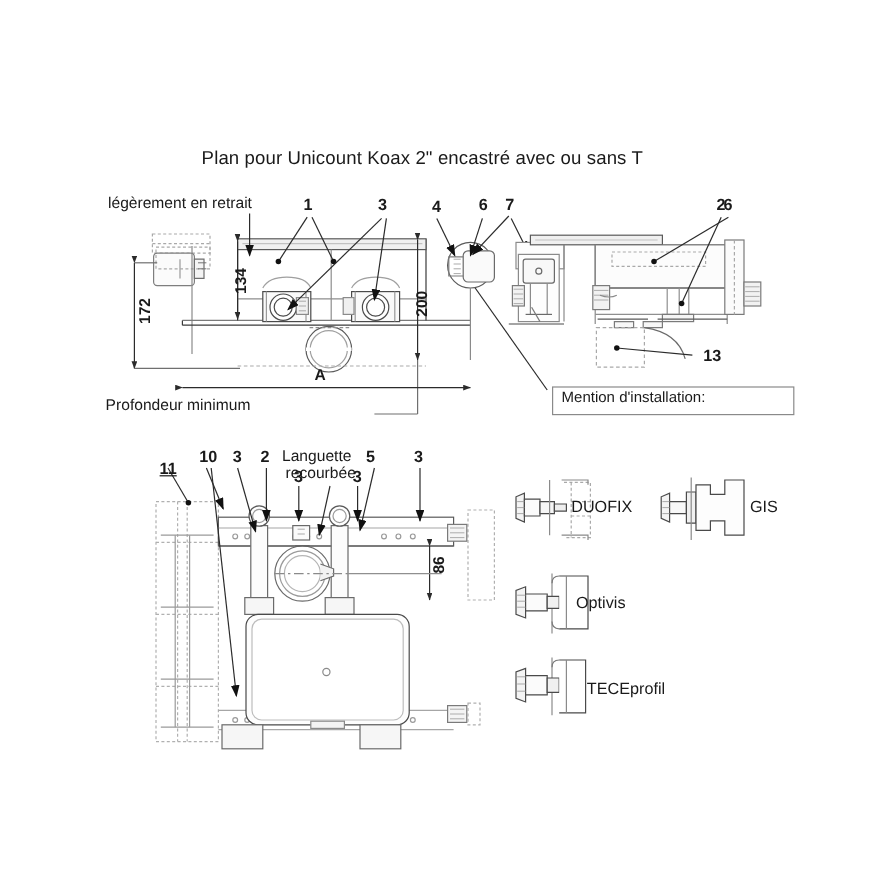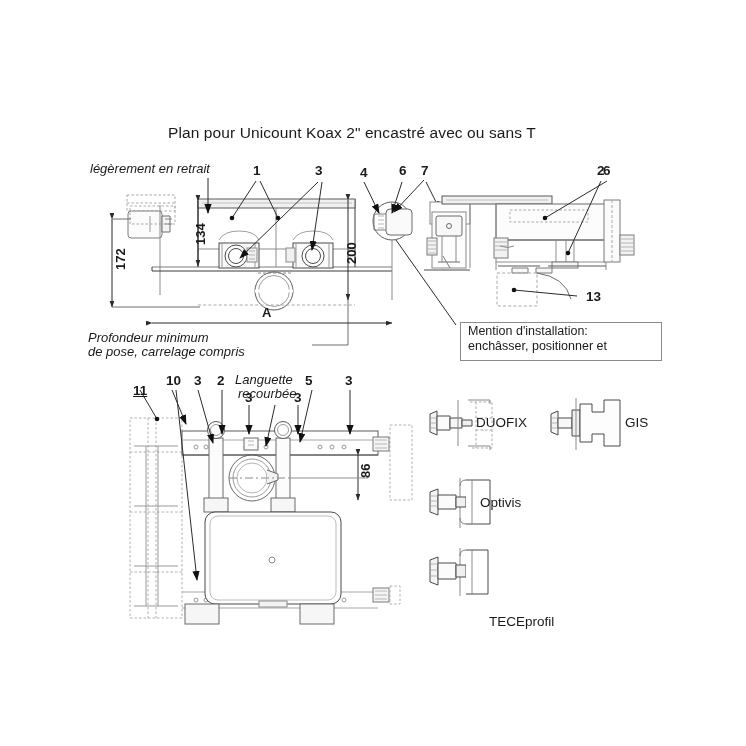--- a/index.html
+++ b/index.html
@@ -2,21 +2,21 @@
 <html><head>
 <meta charset="utf-8">
 <style>
   html,body{margin:0;padding:0;background:#ffffff;}
   body{width:746px;height:746px;position:relative;
        font-family:"Liberation Sans", sans-serif;color:#1a1a1a;overflow:hidden;}
   #stage{position:absolute;inset:0;width:746px;height:746px;}
   svg{position:absolute;left:0;top:0;}
   .t{position:absolute;white-space:pre;}
   .title{font-size:15.5px;letter-spacing:.1px;}
-  .lbl{font-size:13px;font-style:italic;}
+  .lbl{font-size:13px;}
   .num{font-size:13.5px;font-weight:bold;}
   .dim{font-size:13px;font-weight:bold;}
   .dimv{font-size:13px;font-weight:bold;transform-origin:0 0;transform:rotate(-90deg);}
   .prod{font-size:13.5px;}
   .callout{position:absolute;border:1px solid #8a8a8a;background:#fff;
            font-size:12.5px;line-height:15px;padding:1px 7px 6px 7px;}
 </style>
 </head>
 <body>
 
@@ -347,39 +347,37 @@
 
   <div class="t num" style="left:597px;top:163px;">2</div>
   <div class="t num" style="left:586px;top:289px;">13</div>
 
   <div class="t dimv" style="left:113px;top:270px;">172</div>
   <div class="t dimv" style="left:193px;top:245px;">134</div>
   <div class="t dimv" style="left:344px;top:264px;">200</div>
   <div class="t dim" style="left:262px;top:305px;">A</div>
 
   <div class="t lbl" style="left:88px;top:330px;">Profondeur minimum</div>
-  <div class="t lbl" style="left:88px;top:344px;">de pose, carrelage compris</div>
 
   <div class="callout" style="left:460px;top:322px;width:186px;">
     <div>Mention d'installation:</div>
-    <div>enchâsser, positionner et</div>
   </div>
 
   <div class="t num" style="left:133px;top:383px;text-decoration:underline;">11</div>
   <div class="t num" style="left:166px;top:373px;">10</div>
   <div class="t num" style="left:194px;top:373px;">3</div>
   <div class="t num" style="left:217px;top:373px;">2</div>
   <div class="t num" style="left:305px;top:373px;">5</div>
   <div class="t num" style="left:345px;top:373px;">3</div>
   <div class="t num" style="left:245px;top:390px;">3</div>
   <div class="t num" style="left:294px;top:390px;">3</div>
 
   <div class="t lbl" style="left:235px;top:372px;">Languette</div>
   <div class="t lbl" style="left:238px;top:386px;">recourbée</div>
 
   <div class="t dimv" style="left:358px;top:478px;">86</div>
 
   <div class="t prod" style="left:476px;top:415px;text-align:right;">DUOFIX</div>
   <div class="t prod" style="left:625px;top:415px;">GIS</div>
   <div class="t prod" style="left:480px;top:495px;text-align:right;">Optivis</div>
-  <div class="t prod" style="left:489px;top:566px;margin-top:48px;">TECEprofil</div>
+  <div class="t prod" style="left:489px;top:566px;">TECEprofil</div>
 
 </div>
 
 </body></html>

